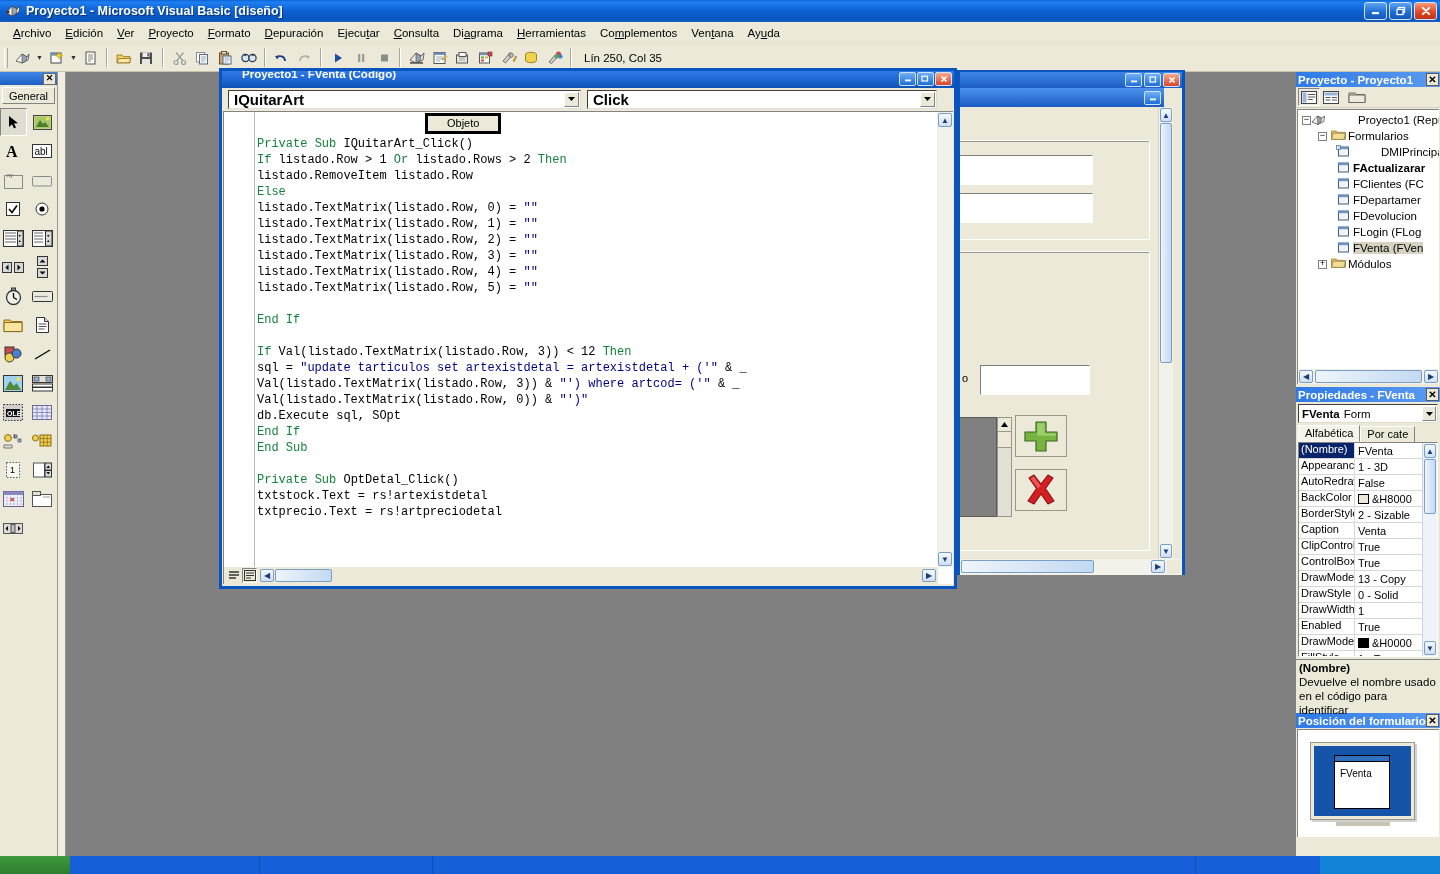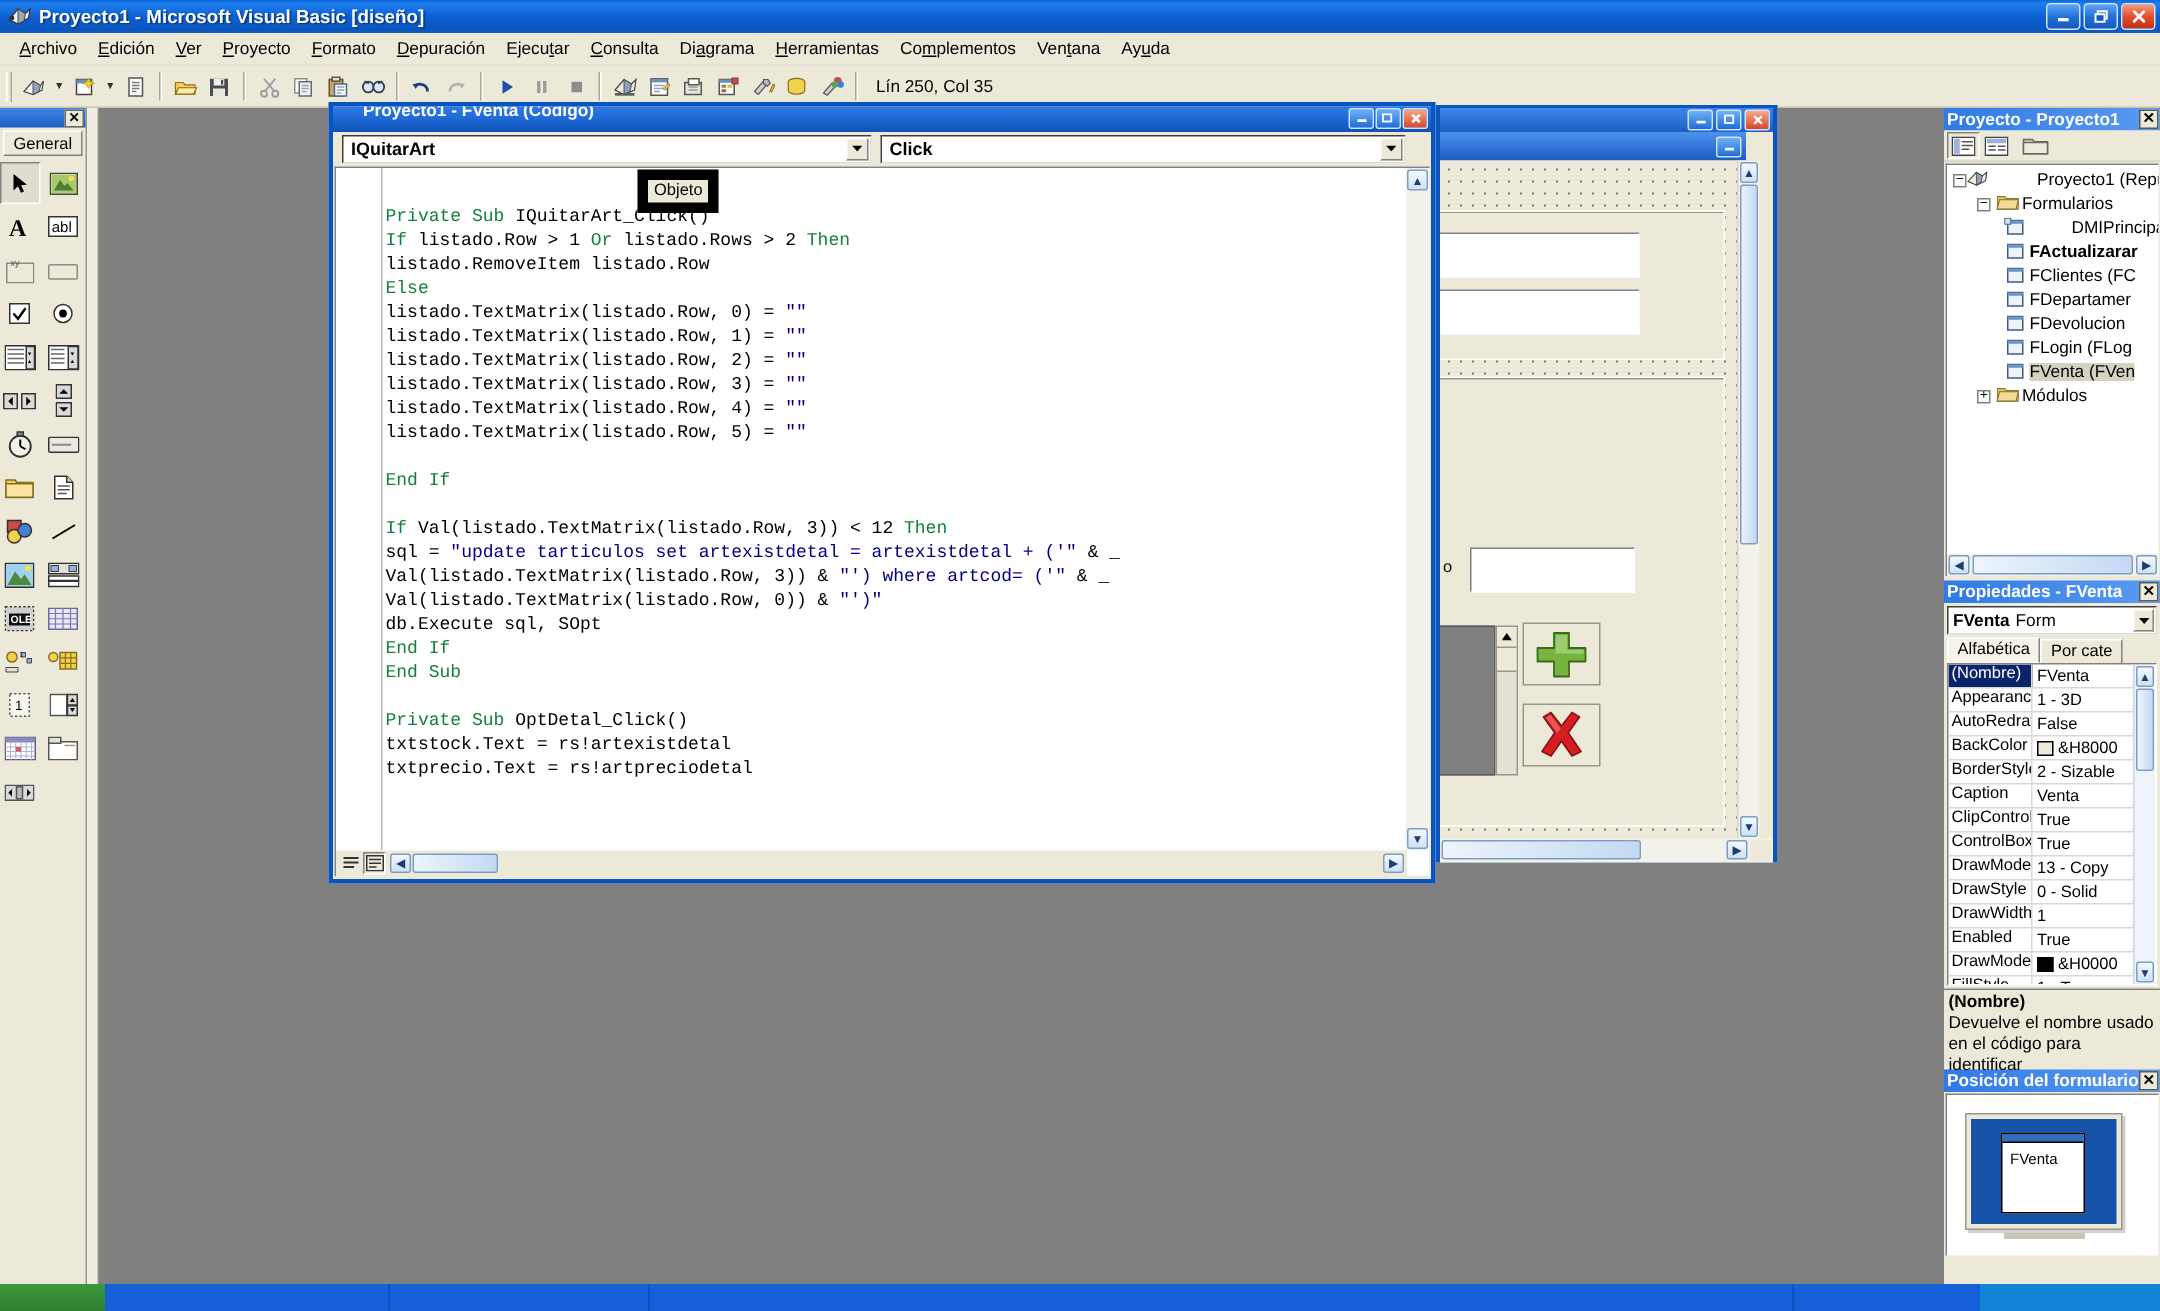--- a/index.html
+++ b/index.html
@@ -203,21 +203,21 @@
   #code-dropdowns {
     height: 22px; display:flex; align-items:center; padding: 2px 3px 2px 6px; gap: 6px;
     background:#ece9d8;
   }
   .vb-combo {
     height: 19px; background:#fff; display:flex; align-items:center;
     border-top:1px solid #404040; border-left:1px solid #404040;
     border-right:1px solid #dfdcd0; border-bottom:1px solid #dfdcd0;
     position:relative;
   }
-  .vb-combo .val { padding-left:5px; font-size:12px; font-weight:bold; color:#000; }
+  .vb-combo .val { padding-left:5px; font-size:15px; font-weight:bold; color:#000; }
   .vb-combo .arrow {
     position:absolute; right:1px; top:1px; width:15px; height:15px;
     background:#ece9d8;
     border-top:1px solid #fff; border-left:1px solid #fff;
     border-right:1px solid #848284; border-bottom:1px solid #848284;
     display:flex;align-items:center;justify-content:center;
   }
   #code-area {
     position:absolute; left:1px; top:40px; width: 730px; height: 473px;
     background:#fff;
@@ -245,21 +245,21 @@
   .viewbtn {
     width: 15px; height: 15px; background:#ece9d8;
     display:flex;align-items:center;justify-content:center;
   }
   .viewbtn.sel {
     border-top:1px solid #848284; border-left:1px solid #848284;
     border-right:1px solid #fff; border-bottom:1px solid #fff;
   }
   #objeto-tip {
     position:absolute; left: 425px; top: 113px;
-    background:#ece9d8; border:7px solid #000000; padding: 0 4px;
+    background:#ece9d8; border:3px solid #000000; padding: 0 19px;
     font-size: 11px; line-height: 15px; z-index: 30;
   }
 
   
   #rdock {
     position: absolute; left: 1296px; top: 72px; width: 144px; height: 784px;
     background: #ece9d8;
   }
   .panel-title {
     height: 15px;

